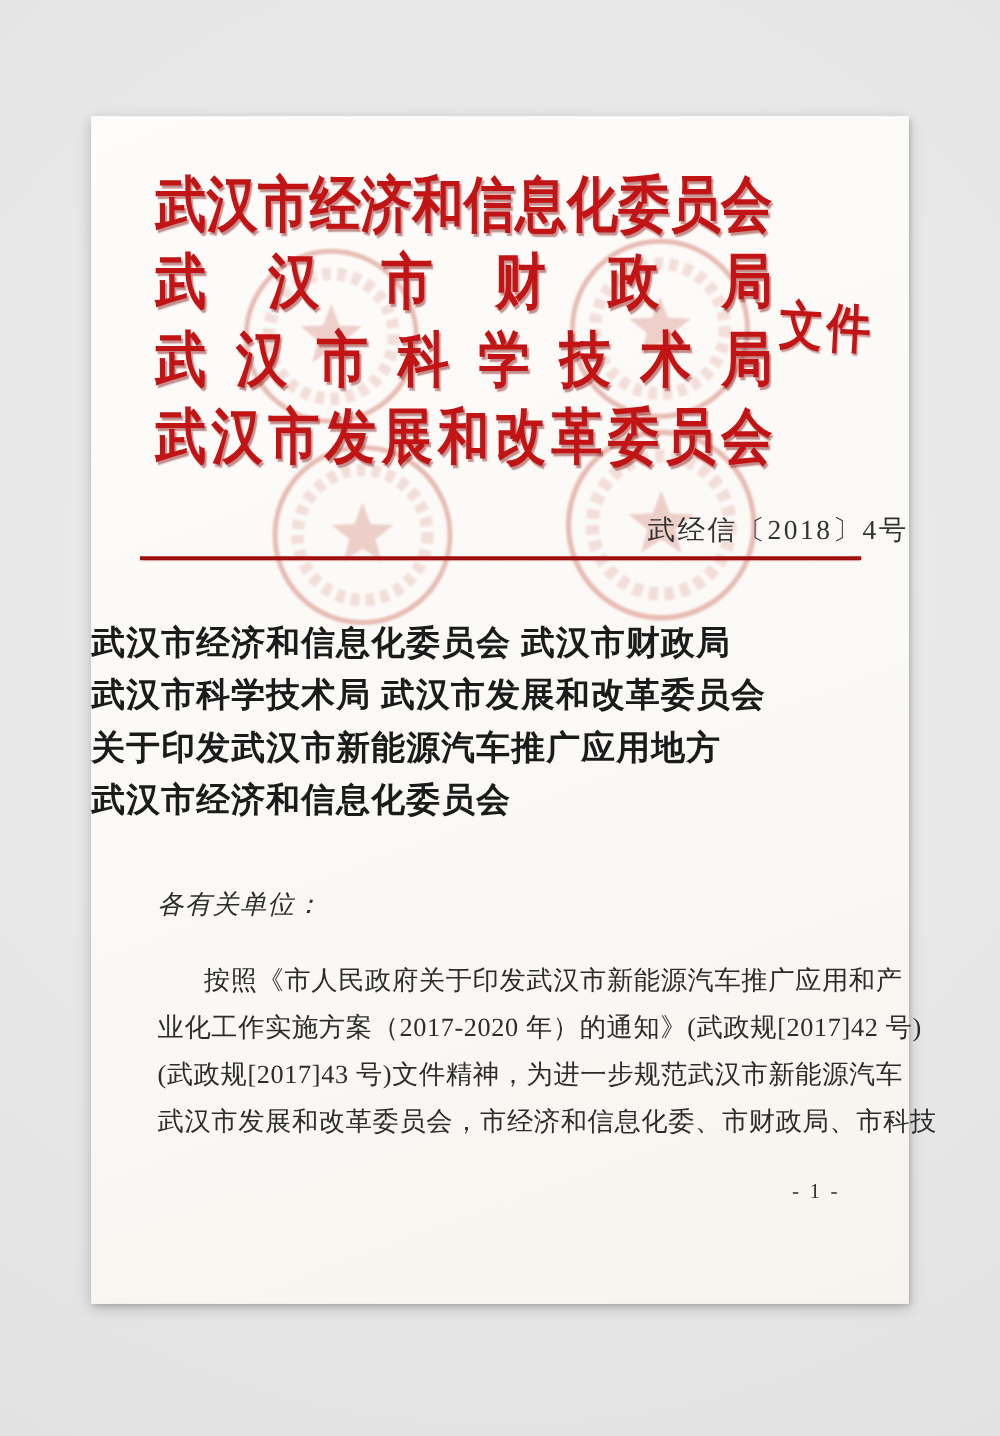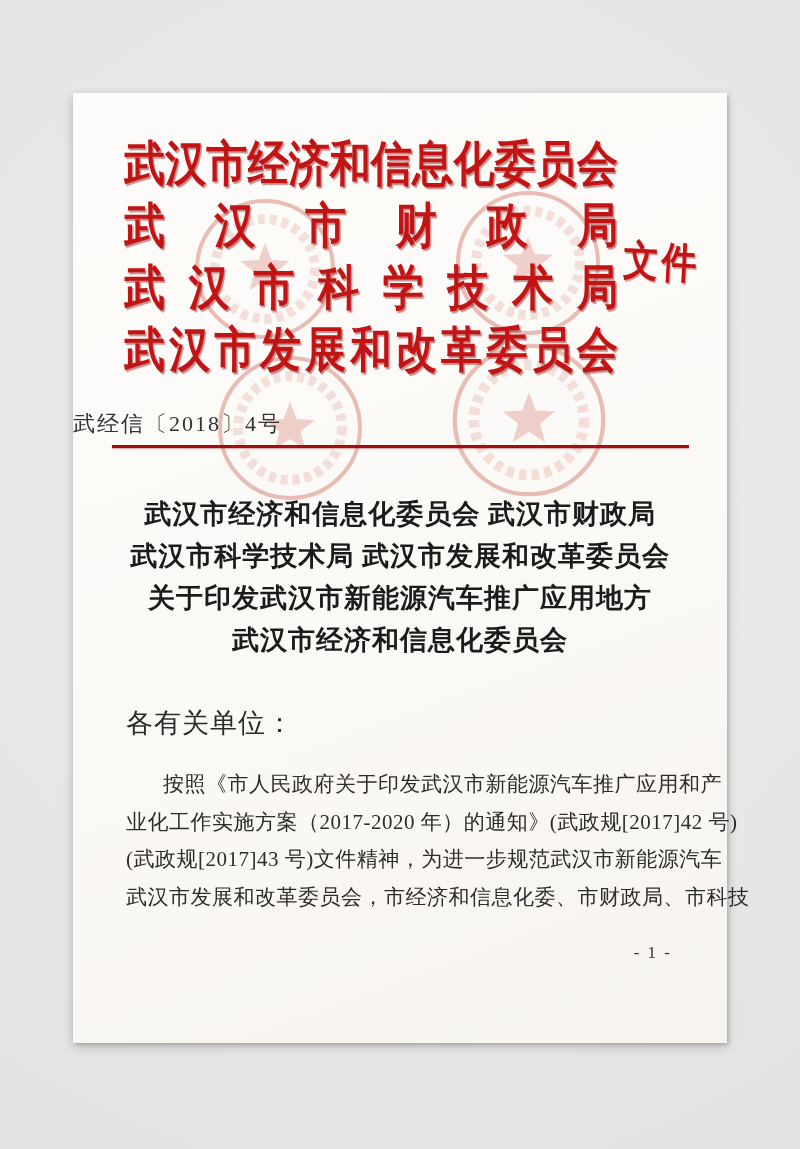--- a/index.html
+++ b/index.html
@@ -29,41 +29,42 @@
   .doc-label{
     position:absolute;left:552px;top:139px;
     font-size:35px;font-weight:bold;letter-spacing:3px;
     color:#c21414;text-shadow:1px 1.5px 1px rgba(122,8,8,0.4);
     transform:rotate(3deg) scaleY(1.2);transform-origin:0 0;
     white-space:nowrap;
   }
   
   .doc-number{
     position:absolute;left:0;top:316px;width:654px;
-    text-align:left;font-size:22px;line-height:30px;
+    text-align:right;font-size:22px;line-height:30px;
     letter-spacing:2px;color:#333;
   }
   .red-rule{
     position:absolute;left:39px;top:352px;width:577px;height:3px;
     background:#a00f0f;box-shadow:0 1px 1px rgba(160,15,15,0.35);
   }
   
   .title-block{
     position:absolute;left:0;top:400px;width:654px;
-    text-align:center;color:#1b1b1b;
+    color:#1b1b1b;
   }
   .title-line{
     font-size:27px;font-weight:bold;line-height:42px;
     letter-spacing:1px;white-space:nowrap;
   }
   
   .salutation{
     position:absolute;left:53px;top:612px;
-    font-size:27px;line-height:37px;letter-spacing:1px;color:#2c2c2c;
+    font-size:21px;line-height:37px;letter-spacing:1px;color:#2c2c2c;
     white-space:nowrap;
+    font-style:italic;
   }
   .paragraph{
     position:absolute;left:53px;top:673px;width:566px;color:#2c2c2c;
   }
   .para-line{
     font-size:21px;line-height:37.5px;letter-spacing:0.5px;white-space:nowrap;
   }
   .para-line.indent{padding-left:37px;}
   .page-number{
     position:absolute;left:0;top:848px;width:599px;

